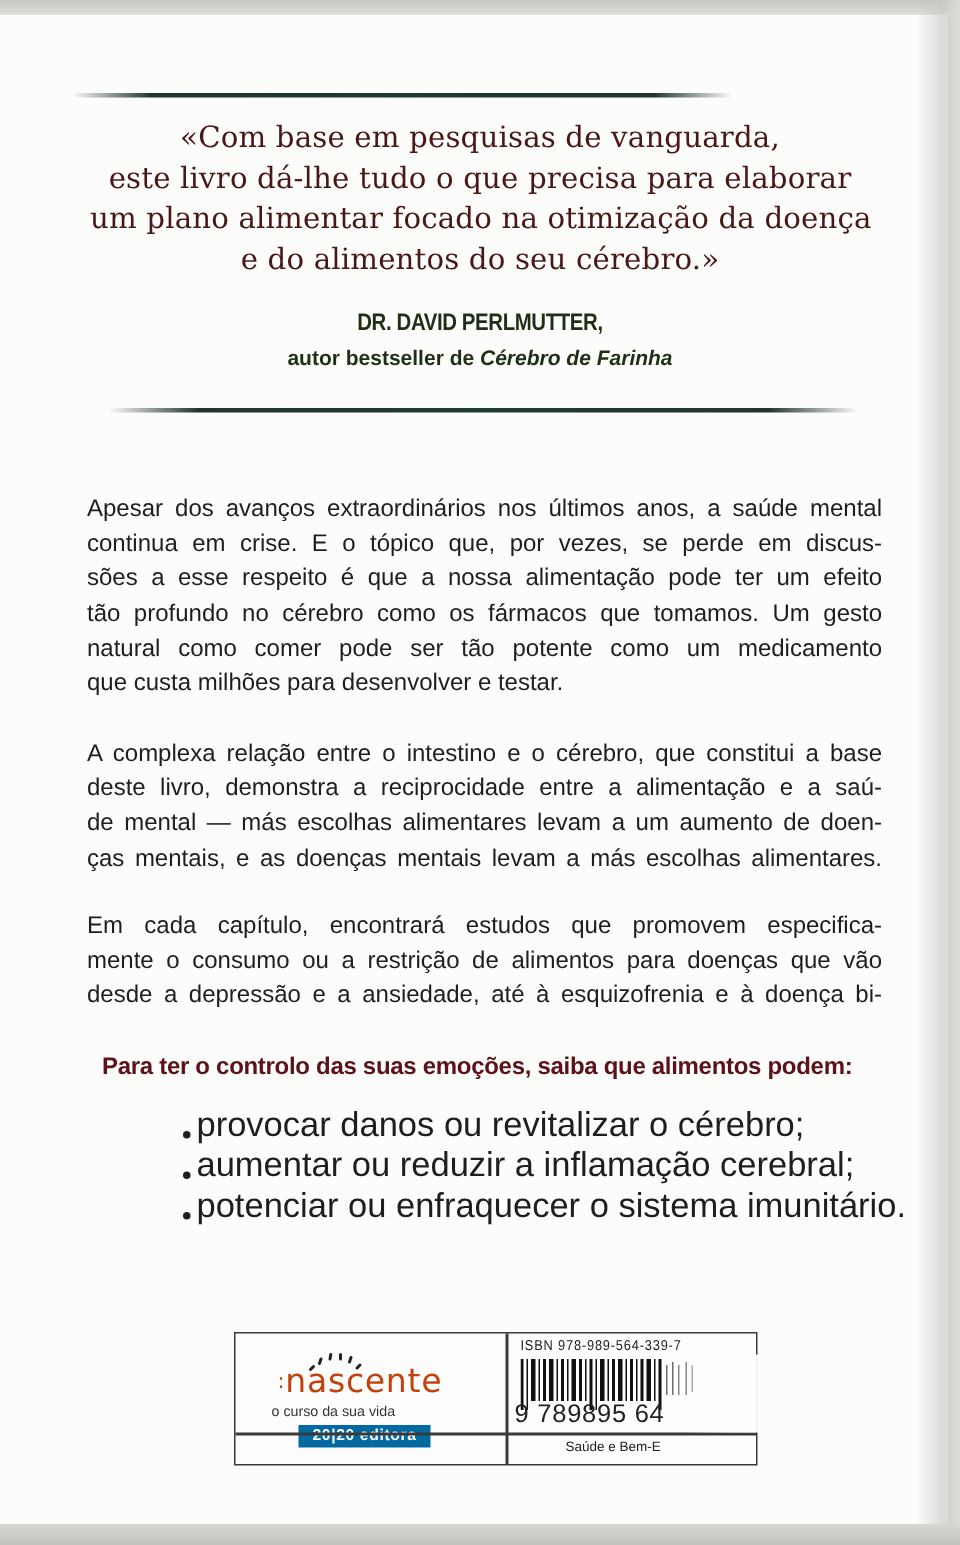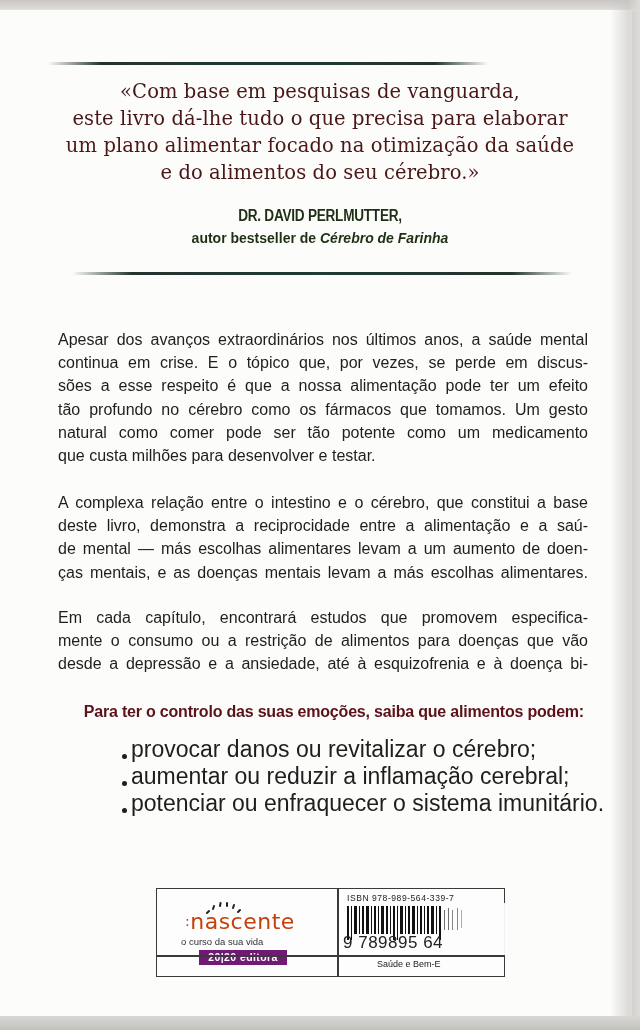--- a/index.html
+++ b/index.html
@@ -63,26 +63,25 @@
       color: #1e1e1e;
       margin-top: 24px;
     }
     .body-text div { white-space: nowrap; text-align: justify; text-align-last: justify; }
     .body-text div.last { text-align-last: left; }
     .p1 { top: 304px; }
     .p2 { top: 467px; }
     .p3 { top: 582px; }
 
     .heading {
-      position: absolute; left: 44px; top: 703px; width: 540px;
+      position: absolute; left: 68px; top: 703px; width: 540px;
       font-family: "Liberation Sans", sans-serif;
       font-weight: bold; font-size: 16px; color: #5b1219;
       white-space: nowrap;
       letter-spacing: -0.2px;
-      text-align: right;
     }
     .bullets {
       position: absolute; left: 122px; top: 736px; width: 420px;
       font-family: "Liberation Sans", sans-serif;
       font-size: 23px; line-height: 27px; color: #1e1e1e;
     }
     .bullet { white-space: nowrap; }
     .bullet .dot {
       display: inline-block; width: 5px; height: 5px; border-radius: 50%;
       background: #1e1e1e; margin-right: 4px; vertical-align: -2px;
@@ -105,21 +104,21 @@
       position: absolute; left: 28px; top: 20px; width: 140px;
       font-family: "DejaVu Sans", sans-serif; font-size: 22px; letter-spacing: 0.5px;
       color: #c2410c; white-space: nowrap;
     }
     .logo-tag {
       position: absolute; left: 24px; top: 47px; width: 140px; text-align: left;
       font-family: "Liberation Sans", sans-serif; font-size: 9.5px; color: #333;
     }
     .editora-badge {
       position: absolute; left: 42px; top: 61px; width: 88px; height: 15px;
-      background: #701a75; color: #fff;
+      background: #0369a1; color: #fff;
       font-family: "Liberation Sans", sans-serif; font-size: 10.5px; font-weight: bold;
       text-align: center; line-height: 15px; letter-spacing: 0.4px;
     }
     .isbn-label {
       position: absolute; left: 190px; top: 3px;
       font-family: "Liberation Sans", sans-serif; font-size: 9.5px; color: #222;
       letter-spacing: 0.6px; white-space: nowrap;
       transform: scaleX(0.9); transform-origin: left;
     }
     .barcode {
@@ -146,21 +145,21 @@
 <div class="top-edge"></div>
 <div class="page"></div>
 <div class="right-edge"></div>
 <div class="bottom-edge"></div>
 
 <div class="rule top"></div>
 
 <div class="quote">
   <div>«Com base em pesquisas de vanguarda,</div>
   <div>este livro dá-lhe tudo o que precisa para elaborar</div>
-  <div>um plano alimentar focado na otimização da saúde</div>
+  <div>um plano alimentar focado na otimização da doença</div>
   <div>e do alimentos do seu cérebro.»</div>
 </div>
 
 <div class="author">DR. DAVID PERLMUTTER,</div>
 <div class="author-sub">
   <span>autor bestseller de</span>
   <span class="book">Cérebro de Farinha</span>
 </div>
 
 <div class="rule bottom"></div>

